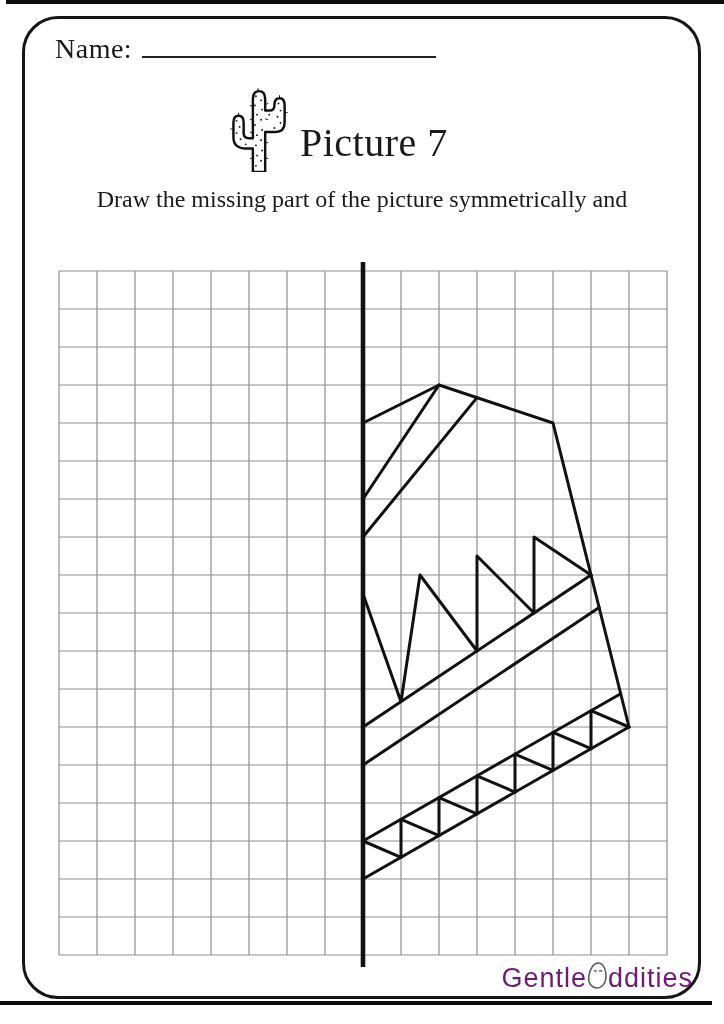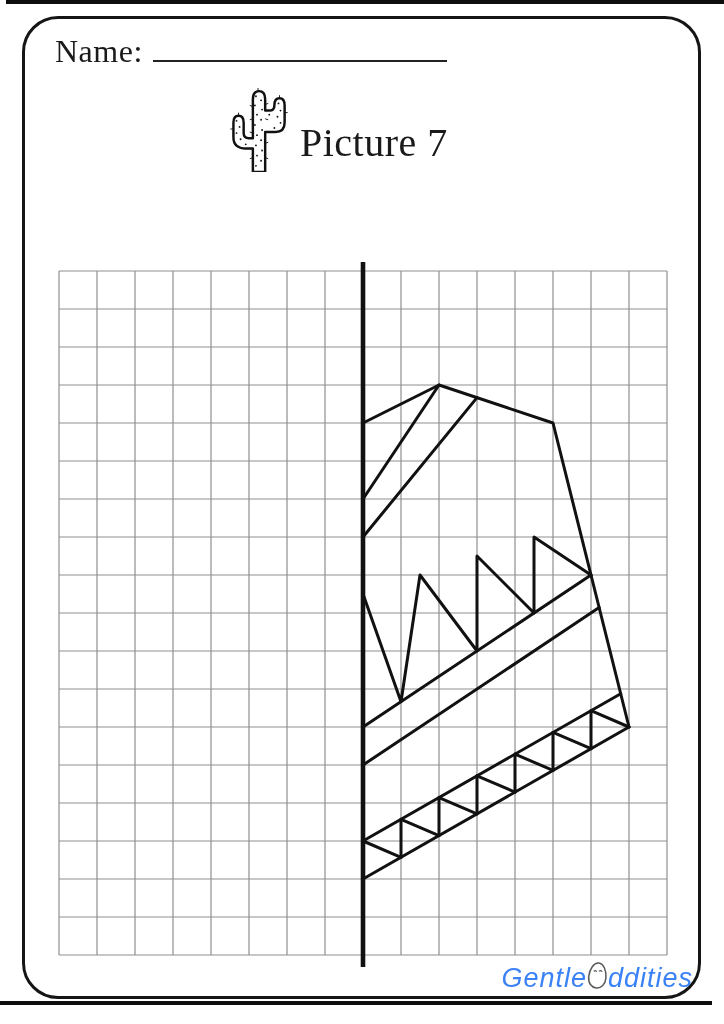--- a/index.html
+++ b/index.html
@@ -4,31 +4,31 @@
 <style>
   html,body{margin:0;padding:0;}
   body{width:724px;height:1024px;position:relative;background:#ffffff;overflow:hidden;
        font-family:"Liberation Serif", serif;color:#1a1a1a;}
   .edge-bar{position:absolute;background:#0d0d0d;}
   #edge-top{left:6px;top:0;width:718px;height:4px;}
   #edge-bottom{left:0;top:1001px;width:712px;height:4px;}
   #frame{position:absolute;left:22px;top:16px;width:679px;height:983px;
          border:3.5px solid #151515;border-radius:36px;box-sizing:border-box;}
   #name-row{position:absolute;left:55px;top:33px;white-space:nowrap;}
-  #name-label{font-size:32px;letter-spacing:.5px;margin-top:20px;}
+  #name-label{font-size:28px;letter-spacing:.5px;margin-top:20px;}
   #name-line{display:inline-block;width:294px;height:22px;border-bottom:2.4px solid #222;
              margin-left:10px;}
   #cactus-wrap{position:absolute;left:226px;top:86px;}
   #title{position:absolute;left:300px;top:119px;font-size:40px;letter-spacing:.5px;text-align:right;}
   #instructions{position:absolute;left:10px;top:183px;width:704px;text-align:center;
                 font-size:24px;line-height:33px;}
   #board{position:absolute;left:0;top:0;width:724px;height:1024px;}
   #brand{position:absolute;right:31px;bottom:28px;display:flex;align-items:center;
          font-family:"Liberation Sans", sans-serif;font-weight:300;font-size:27px;
-         color:#3b82f6;letter-spacing:1px;font-style:italic;}
+         color:#701a75;letter-spacing:1px;}
   #brand .egg{margin:0 -1px 6px -1px;}
 </style>
 </head>
 <body>
 
 <div id="edge-top" class="edge-bar"></div>
 <div id="edge-bottom" class="edge-bar"></div>
 <div id="frame"></div>
 
 <div id="name-row">
@@ -75,20 +75,21 @@
       <path d="M25,20 l-3,-1 M25,32 l-3,1 M25,46 l-3,-1 M37,18 l3,-1 M37,32 l3,1
                M37,56 l3,-1 M37,70 l3,1 M25,70 l-3,1 M6,42 l-3,0 M56,26 l3,0
                M30,5 l0,-3 M51,12 l0,-3 M11,29 l0,-3"></path>
     </g>
   </svg>
 </div>
 
 <div id="title">Picture 7</div>
 
 <div id="instructions">
+  <div>Draw the missing part of the picture symmetrically and</div>
 </div>
 
 <svg id="board">
     <line x1="59" y1="271" x2="59" y2="955" stroke="#8f8f8f" stroke-width="1.2"></line>
     <line x1="97" y1="271" x2="97" y2="955" stroke="#8f8f8f" stroke-width="1.2"></line>
     <line x1="135" y1="271" x2="135" y2="955" stroke="#8f8f8f" stroke-width="1.2"></line>
     <line x1="173" y1="271" x2="173" y2="955" stroke="#8f8f8f" stroke-width="1.2"></line>
     <line x1="211" y1="271" x2="211" y2="955" stroke="#8f8f8f" stroke-width="1.2"></line>
     <line x1="249" y1="271" x2="249" y2="955" stroke="#8f8f8f" stroke-width="1.2"></line>
     <line x1="287" y1="271" x2="287" y2="955" stroke="#8f8f8f" stroke-width="1.2"></line>

